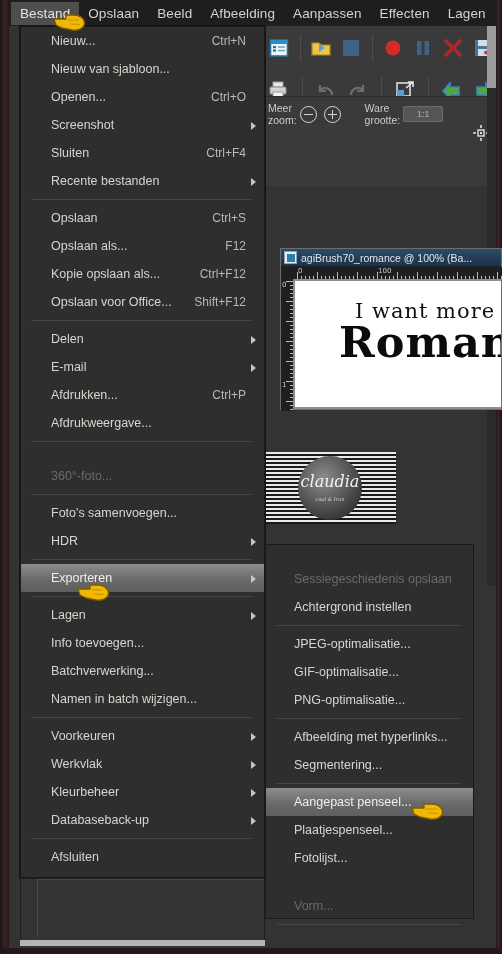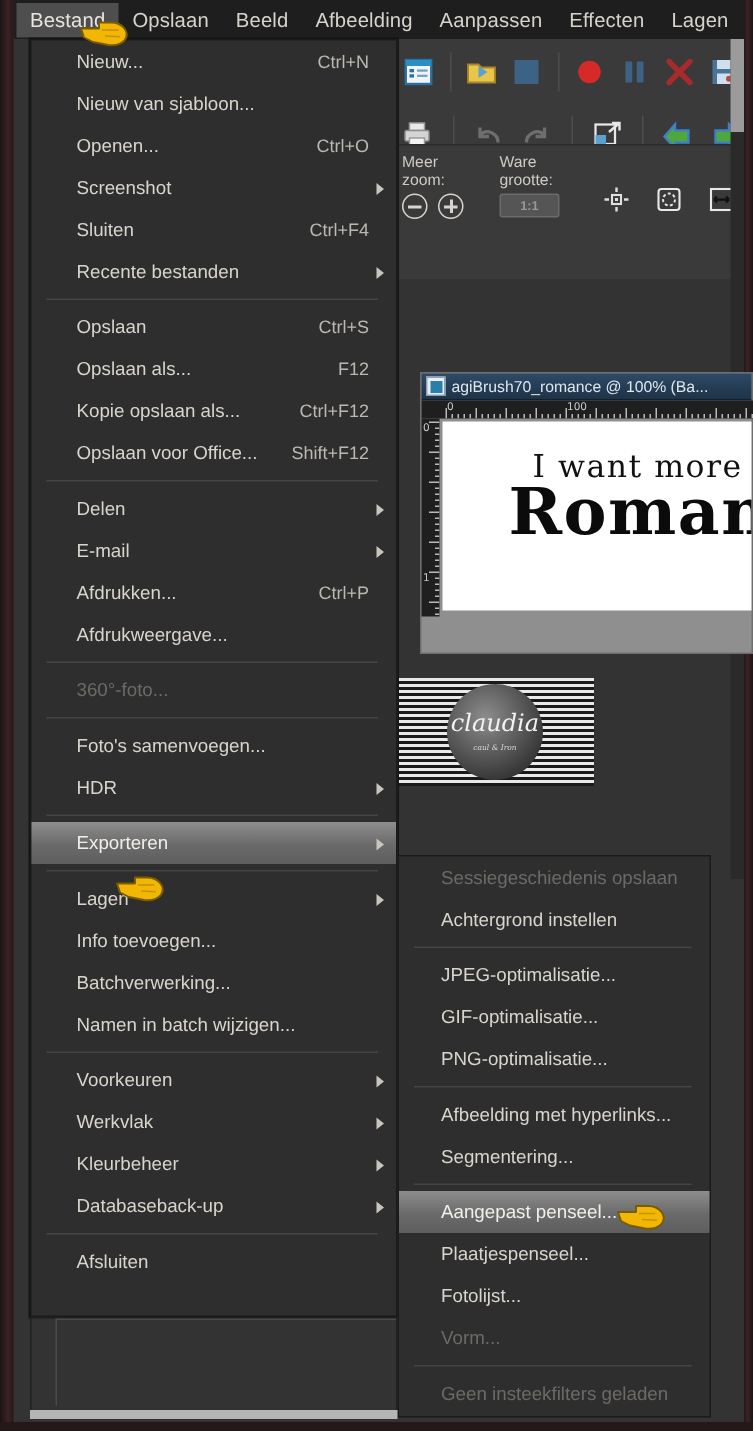--- a/index.html
+++ b/index.html
@@ -32,39 +32,39 @@
              background:#3a3a3a; }
   .tbrow{ display:flex; align-items:center; height:44px; padding-left:6px; gap:3px; }
   .tbrow2{ display:flex; align-items:center; height:40px; padding-left:6px; gap:7px; }
   .tsep{ width:1px; height:26px; background:#4d4d4d; margin:0 4px; }
   .ticon{ width:28px; height:28px; display:flex; align-items:center;
           justify-content:center; }
   .zoombar{ position:absolute; left:260px; top:96px; width:236px; height:58px;
             background:#3a3a3a; border-top:1px solid #2c2c2c; }
   .zlabel{ color:#cfcbc4; font-size:10.5px; }
   .zrow{ display:flex; align-items:flex-start; padding:5px 8px 0 8px; gap:12px; }
-  .zgroup{ display:flex; flex-direction:column; align-items:center; gap:3px; }
+  .zgroup{ display:flex; flex-direction:row; align-items:center; gap:3px; }
   .zbtns{ display:flex; gap:7px; align-items:center; }
   .circbtn{ width:17px; height:17px; border:1.4px solid #d9d5ce; border-radius:50%;
             position:relative; }
   .circbtn::before{ content:""; position:absolute; left:3px; top:7.3px;
             width:9px; height:1.6px; background:#d9d5ce; }
   .circbtn.plus::after{ content:""; position:absolute; left:7.3px; top:3px;
             width:1.6px; height:9px; background:#d9d5ce; }
   .btn11{ width:40px; height:16px; background:#555; border:1px solid #6b6b6b;
           color:#9b9791; font-size:8.5px; display:flex; align-items:center;
           justify-content:center; border-radius:2px; font-weight:bold;}
   .vsepz{ width:1px; height:40px; background:#4d4d4d; }
 
   
   .workspace{ position:absolute; left:260px; top:186px; width:236px; height:762px;
               background:#333333; }
 
   
-  .imgwin{ position:absolute; left:280px; top:248px; width:222px; height:188px;
+  .imgwin{ position:absolute; left:280px; top:248px; width:222px; height:162px;
            background:#8f8f8f; border:1px solid #6e6e6e; }
   .imgwin-title{ height:18px; background:linear-gradient(to bottom,#2d4a66,#1d3348);
                  display:flex; align-items:center; padding-left:3px; gap:4px;
                  border-bottom:1px solid #14202c; }
   .imgwin-title .ttxt{ color:#dfe6ec; font-size:10.5px; white-space:nowrap;
                        overflow:hidden; }
   .docicon{ width:13px; height:13px; background:#e8eef3; border:1px solid #8aa2b5;
             position:relative; flex:none; }
   .docicon::after{ content:""; position:absolute; left:2px; top:2px;
             width:8px; height:8px; background:#2a7fa8; }
@@ -116,30 +116,30 @@
 
   
   .dropdown{ position:absolute; left:20px; top:26px; width:245px; height:852px;
              background:#2e2e2e; border:1px solid #1a1a1a;
              box-shadow:0 0 0 1px #151515; }
   .menu-item{ position:relative; height:28px; display:flex; align-items:center;
               padding:0 10px 0 30px; color:#d9d5cd; font-size:12.5px;
               white-space:nowrap; }
   .menu-item .lbl{ flex:1; }
   .menu-item .acc{ color:#bcb8b1; font-size:12px; padding-right:8px; }
-  .menu-item.disabled{ color:#6d6a66; }
+  .menu-item.disabled{ color:#6d6a66;margin-top:20px; }
   .menu-item.hl{ background:linear-gradient(to bottom,#8d8d8d,#6a6a6a 55%,#5e5e5e);
                  color:#f2efea; }
   .arrow{ position:absolute; right:8px; top:11px; width:0; height:0;
           border-top:4px solid transparent; border-bottom:4px solid transparent;
           border-left:5px solid #c9c5be; }
   .msep{ height:1px; background:#454545; margin:4px 12px 4px 10px; }
 
   
-  .submenu{ position:absolute; left:265px; top:570px; width:209px; height:375px;
+  .submenu{ position:absolute; left:265px; top:544px; width:209px; height:375px;
             background:#2e2e2e; border:1px solid #1a1a1a; }
   .submenu .menu-item{ padding-left:28px; }
 
   
   .footstrip{ position:absolute; left:20px; top:878px; width:245px; height:64px;
               background:#333; border:1px solid #1f1f1f; }
   .footstrip .inner{ position:absolute; left:16px; top:0; right:0; bottom:4px;
               border-top:1px solid #4a4a4a; border-left:1px solid #4a4a4a; }
   .hscroll{ position:absolute; left:20px; bottom:8px; width:245px; height:6px;
             background:#b5b5b5; }

